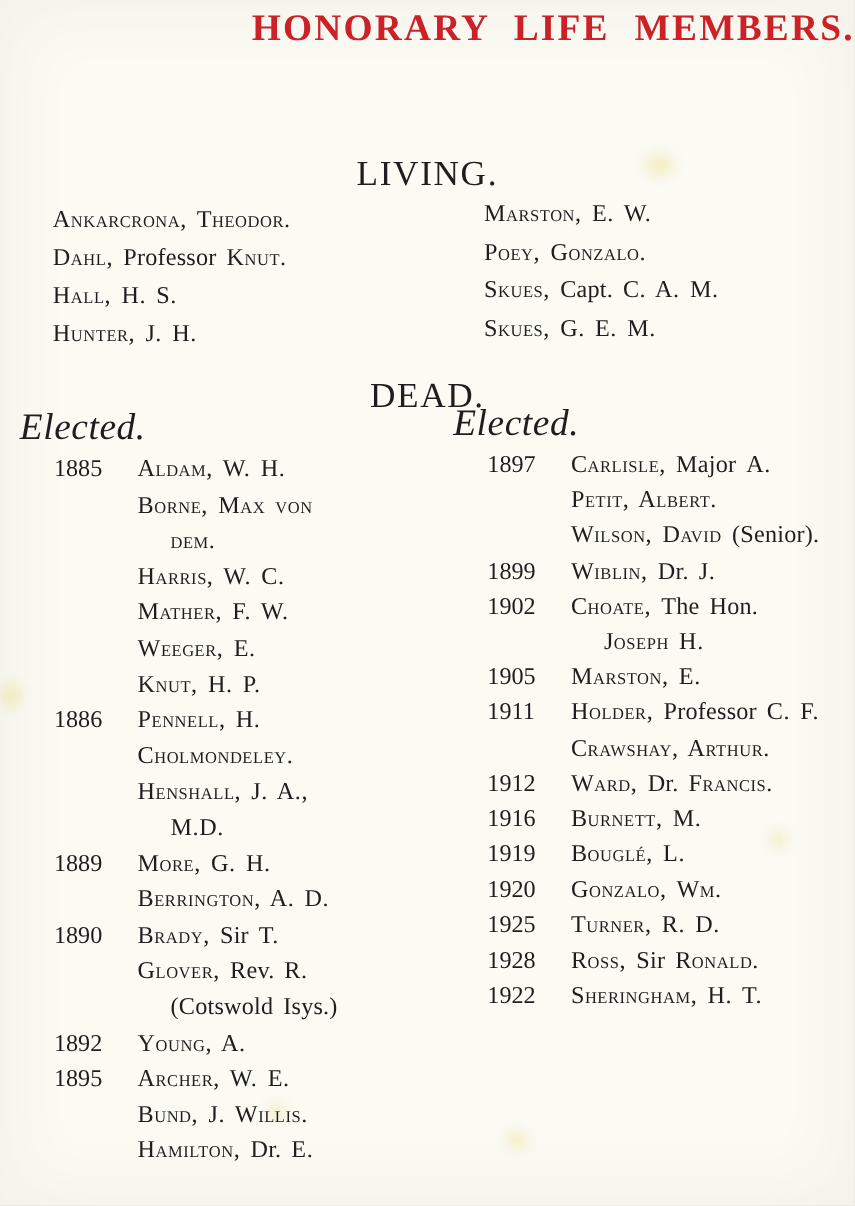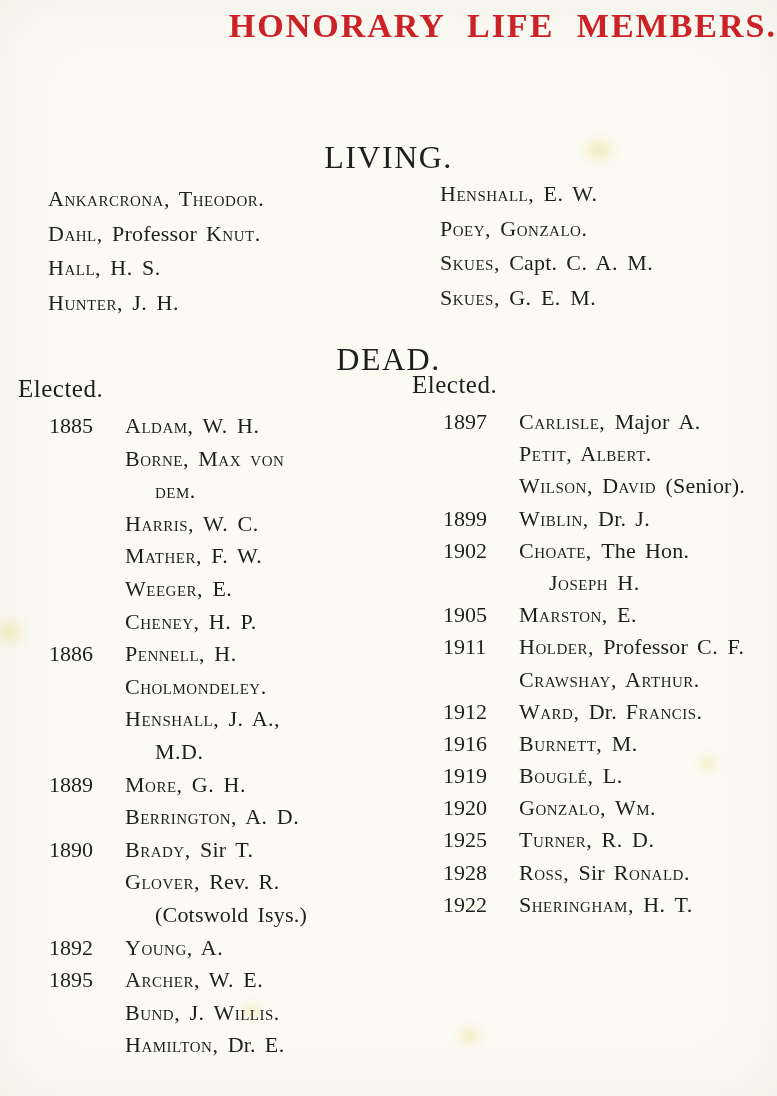--- a/index.html
+++ b/index.html
@@ -23,21 +23,21 @@
     text-align:center;font-size:32px;font-weight:400;letter-spacing:1.5px;
   }
   #living-header{top:139px;}
   #dead-header{top:341px;}
   .col{position:absolute;}
   #living-left{left:28px;top:182px;}
   #living-right{left:420px;top:177px;}
   #dead-left{left:18px;top:374px;}
   #dead-right{left:412px;top:370px;}
   .elected{
-    font-size:25px;
+    font-style:italic;font-size:34px;
     height:36px;line-height:30px;letter-spacing:.5px;
   }
   .row{
     white-space:nowrap;font-size:22px;word-spacing:.15em;margin-left:20px;
   }
   #living-left .row,#living-right .row{height:34.5px;line-height:34.5px;}
   #dead-left .row{height:32.6px;line-height:32.6px;}
   #dead-right .row{height:32.2px;line-height:32.2px;}
   .year{display:inline-block;width:76px;margin-left:11px;}
   .row.indent .name{margin-left:30px;}
@@ -63,37 +63,37 @@
   <div class="spot s5"></div>
 
   <h2 class="section-header" id="living-header">LIVING.</h2>
   <div class="col" id="living-left">
       <div class="row"><span class="name"><span class="sc">Ankarcrona, Theodor.</span></span></div>
       <div class="row"><span class="name"><span class="sc">Dahl, </span><span class="rm">Professor </span><span class="sc">Knut.</span></span></div>
       <div class="row"><span class="name"><span class="sc">Hall, H. S.</span></span></div>
       <div class="row"><span class="name"><span class="sc">Hunter, J. H.</span></span></div>
     </div>
   <div class="col" id="living-right">
-      <div class="row"><span class="name"><span class="sc">Henshall, E. W.</span></span></div>
+      <div class="row"><span class="name"><span class="sc">Marston, E. W.</span></span></div>
       <div class="row"><span class="name"><span class="sc">Poey, Gonzalo.</span></span></div>
       <div class="row"><span class="name"><span class="sc">Skues, </span><span class="rm">Capt. </span><span class="sc">C. A. M.</span></span></div>
       <div class="row"><span class="name"><span class="sc">Skues, G. E. M.</span></span></div>
     </div>
 
   <h2 class="section-header" id="dead-header">DEAD.</h2>
 
   <div class="col" id="dead-left">
     <div class="elected">Elected.</div>
   <div class="row"><span class="year">1885</span><span class="name"><span class="sc">Aldam, W. H.</span></span></div>
       <div class="row"><span class="year"></span><span class="name"><span class="sc">Borne, Max von</span></span></div>
       <div class="row indent"><span class="year"></span><span class="name"><span class="sc">dem.</span></span></div>
       <div class="row"><span class="year"></span><span class="name"><span class="sc">Harris, W. C.</span></span></div>
       <div class="row"><span class="year"></span><span class="name"><span class="sc">Mather, F. W.</span></span></div>
       <div class="row"><span class="year"></span><span class="name"><span class="sc">Weeger, E.</span></span></div>
-      <div class="row"><span class="year"></span><span class="name"><span class="sc">Cheney, H. P.</span></span></div>
+      <div class="row"><span class="year"></span><span class="name"><span class="sc">Knut, H. P.</span></span></div>
       <div class="row"><span class="year">1886</span><span class="name"><span class="sc">Pennell, H.</span></span></div>
       <div class="row"><span class="year"></span><span class="name"><span class="sc">Cholmondeley.</span></span></div>
       <div class="row"><span class="year"></span><span class="name"><span class="sc">Henshall, J. A.,</span></span></div>
       <div class="row indent"><span class="year"></span><span class="name"><span class="sc">M.D.</span></span></div>
       <div class="row"><span class="year">1889</span><span class="name"><span class="sc">More, G. H.</span></span></div>
       <div class="row"><span class="year"></span><span class="name"><span class="sc">Berrington, A. D.</span></span></div>
       <div class="row"><span class="year">1890</span><span class="name"><span class="sc">Brady, </span><span class="rm">Sir </span><span class="sc">T.</span></span></div>
       <div class="row"><span class="year"></span><span class="name"><span class="sc">Glover, </span><span class="rm">Rev. </span><span class="sc">R.</span></span></div>
       <div class="row indent"><span class="year"></span><span class="name"><span class="rm">(Cotswold Isys.)</span></span></div>
       <div class="row"><span class="year">1892</span><span class="name"><span class="sc">Young, A.</span></span></div>

